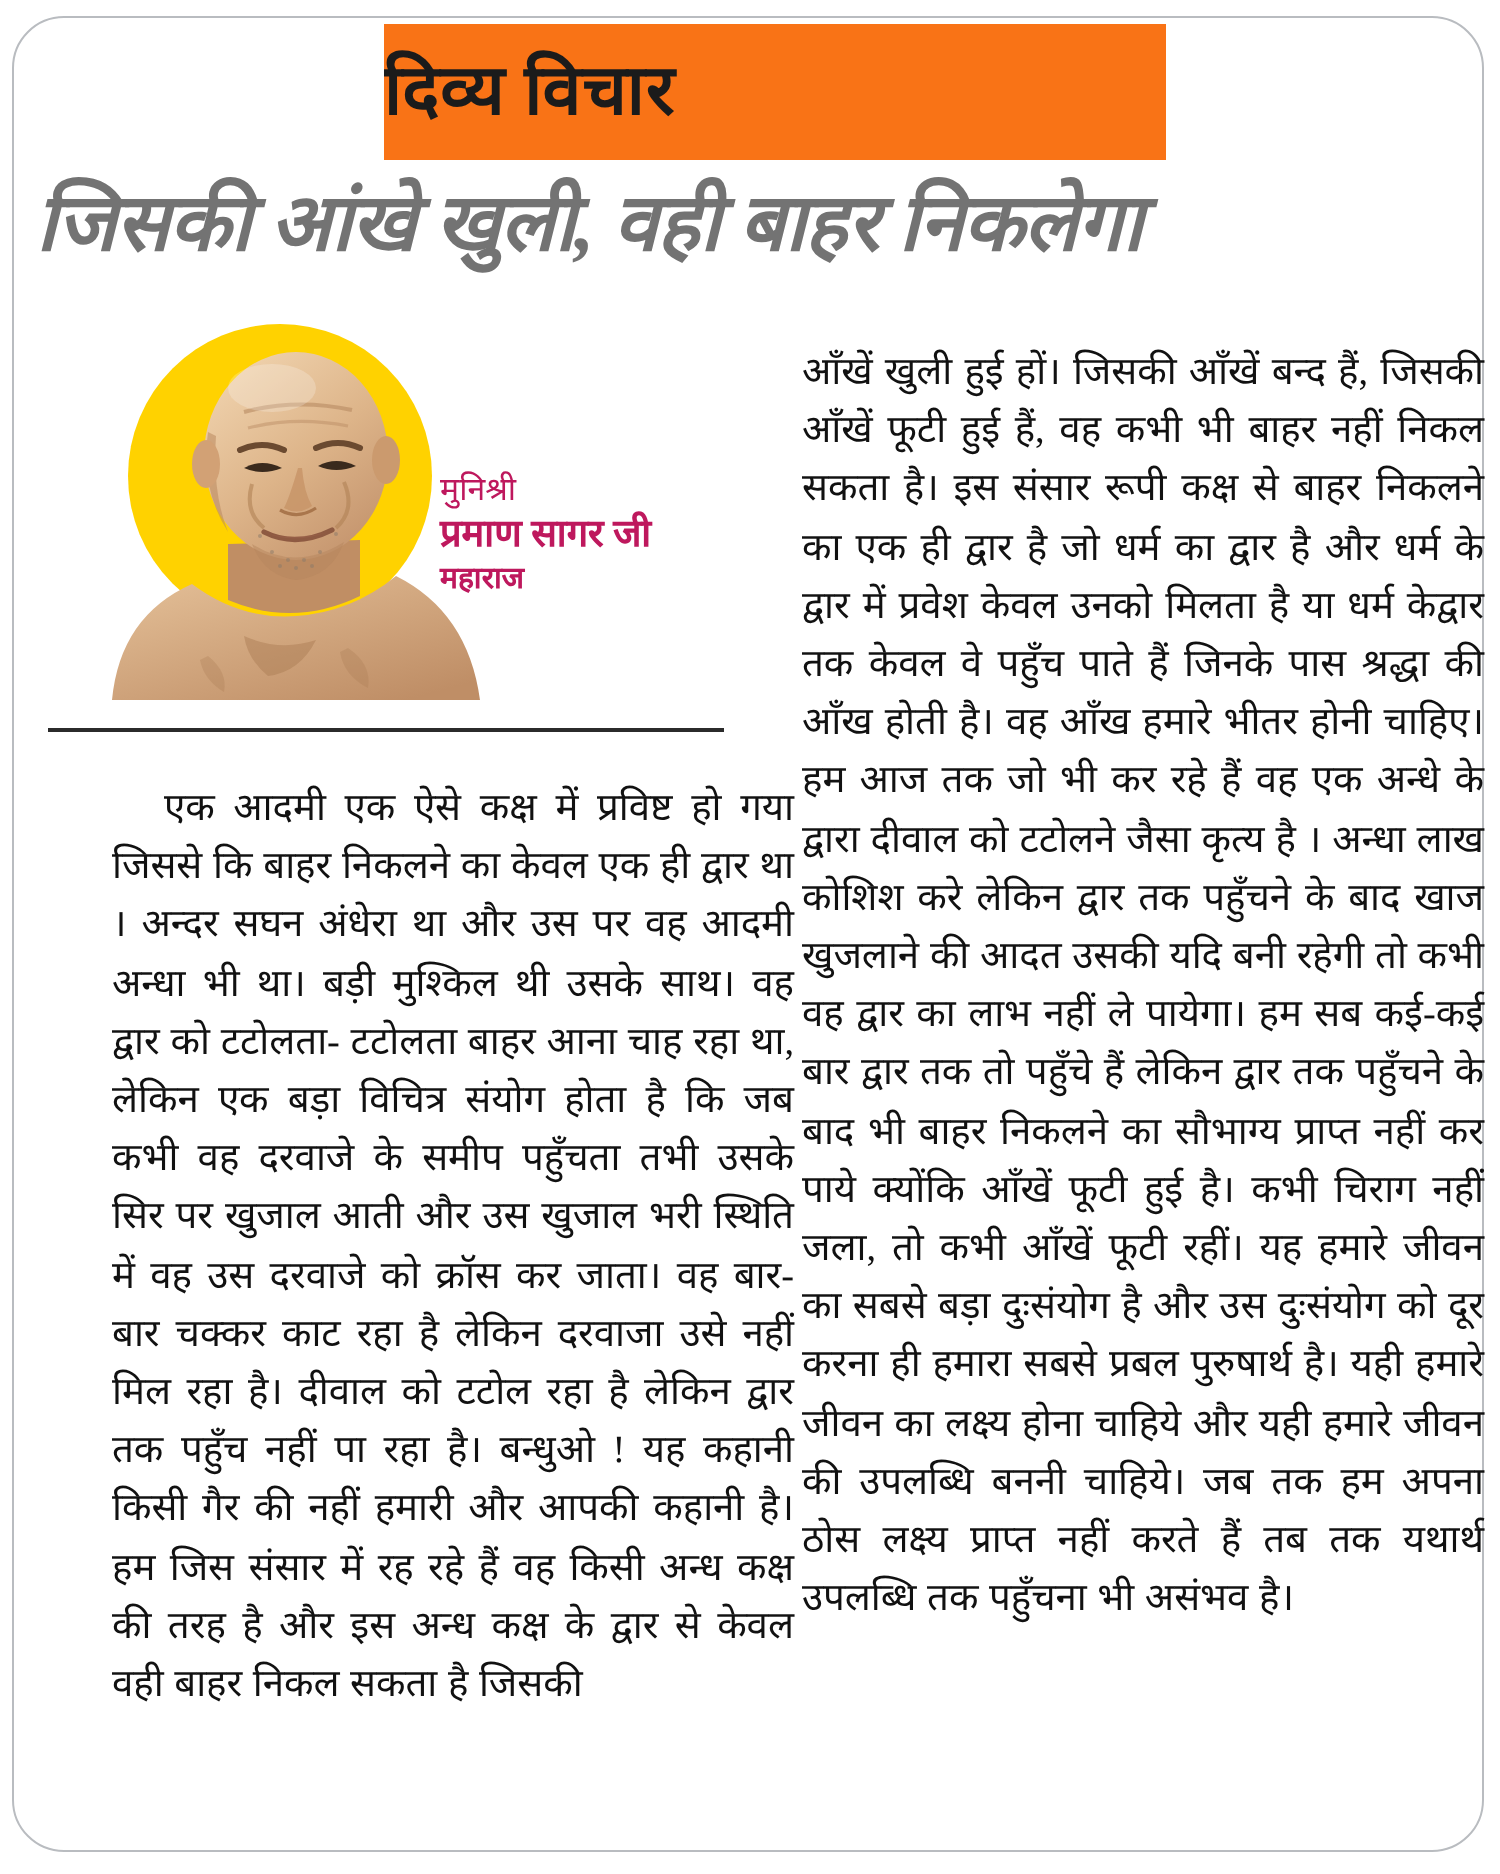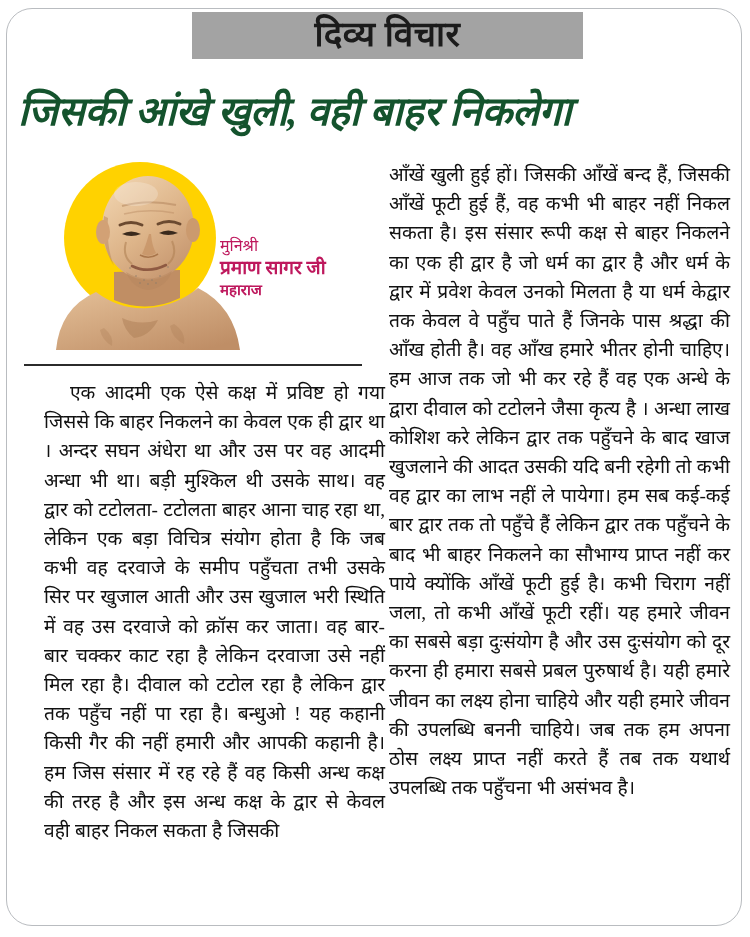--- a/index.html
+++ b/index.html
@@ -34,25 +34,24 @@
     border-radius: 26px;
     pointer-events: none;
   }
 
   
   .banner {
     position: absolute;
     left: 192px;
     top: 12px;
     width: 391px;
-    height: 47px;
-    background: #a3a3a3;
+    height: 68px;
+    background: #f97316;
     display: flex;
     align-items: center;
-    justify-content: center;
     overflow: hidden;
   }
   .banner-title {
     font-family: "Liberation Serif", "DejaVu Serif", serif;
     font-weight: 700;
     font-size: 35px;
     line-height: 1;
     color: #1b1b1b;
     letter-spacing: 0.5px;
     white-space: nowrap;
@@ -69,21 +68,21 @@
     display: flex;
     align-items: center;
     overflow: hidden;
   }
   .headline-text {
     font-family: "Liberation Serif", "DejaVu Serif", serif;
     font-weight: 700;
     font-style: italic;
     font-size: 40px;
     line-height: 1.05;
-    color: #14532d;
+    color: #737373;
     white-space: nowrap;
     letter-spacing: -0.3px;
   }
 
   
   .columns {
     position: absolute;
     left: 22px;
     top: 150px;
     width: 706px;
@@ -165,21 +164,21 @@
   }
 
   
   .body-text {
     font-family: "Liberation Serif", "DejaVu Serif", serif;
     font-size: 19.2px;
     line-height: 29.2px;
     color: #111111;
     text-align: justify;
     text-justify: inter-word;
-    margin: 4px;
+    margin: 16px;
     word-spacing: 0.5px;
   }
   .col-left .body-text {
     position: absolute;
     left: 18px;
     top: 224px;
     width: 341px;
     text-indent: 26px;
   }
   .col-right .body-text {

